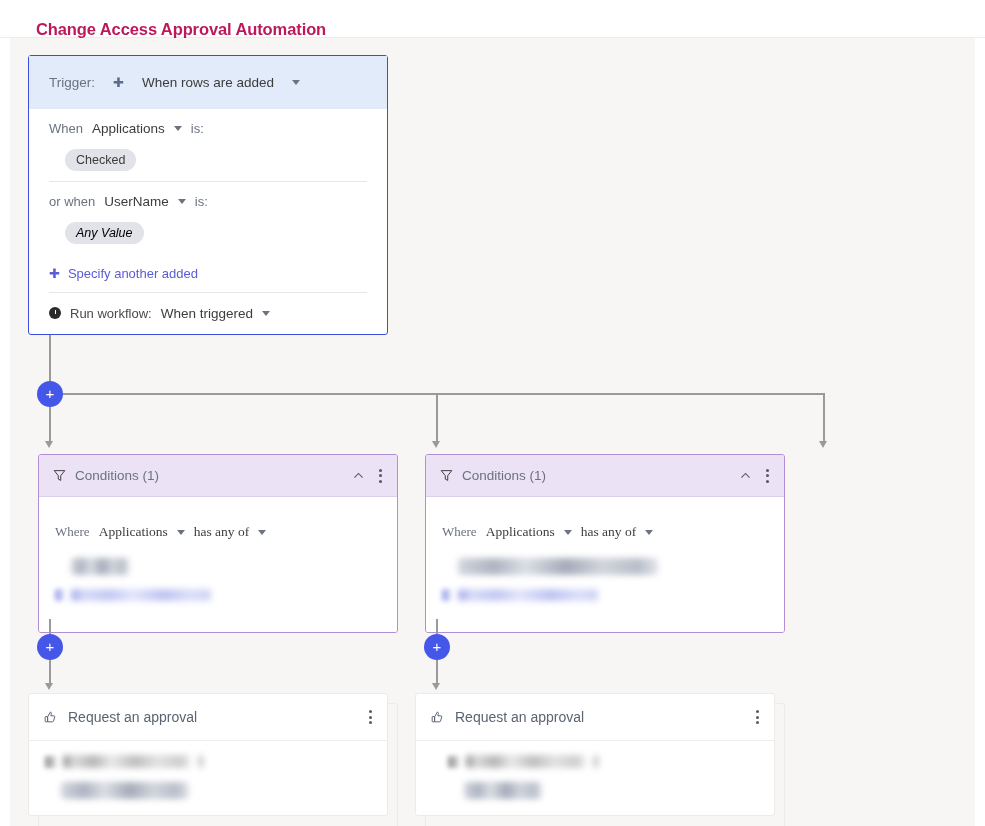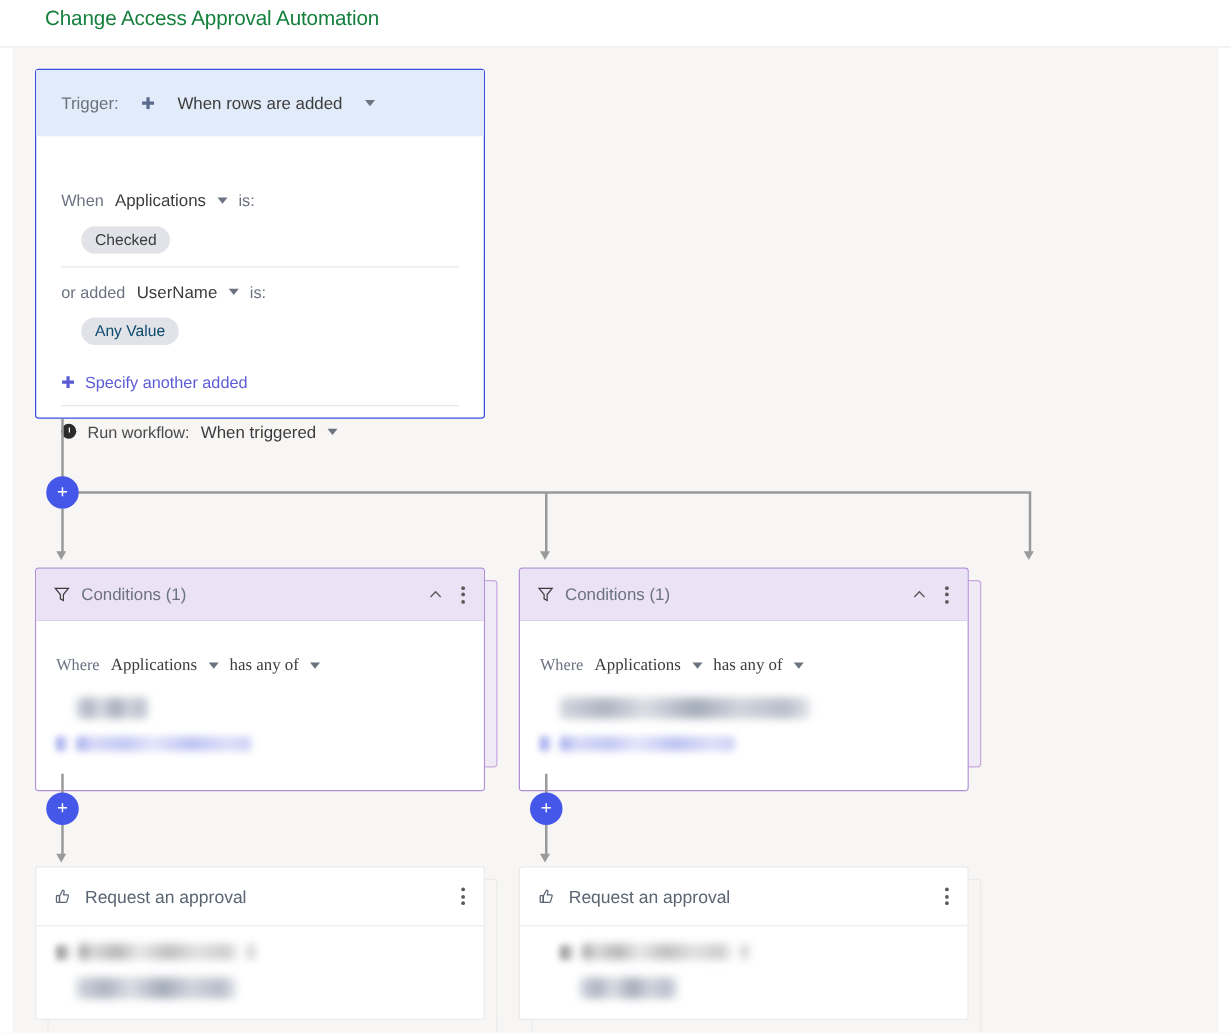--- a/index.html
+++ b/index.html
@@ -12,22 +12,22 @@
   }
 
   
   .app-header {
     position: absolute; left: 0; top: 0;
     width: 985px; height: 38px;
     background: #ffffff;
     border-bottom: 1px solid #ececec;
   }
   .app-title {
-    position: absolute; left: 36px; top: 6px;
-    font-size: 16.5px; font-weight: 400; color: #15803d;
+    position: absolute; left: 36px; top: 20px;
+    font-size: 16.5px; font-weight: 700; color: #be185d;
     letter-spacing: -0.1px;
   }
 
   
   .canvas {
     position: absolute; left: 10px; top: 38px;
     width: 965px; height: 788px;
     background: #f7f6f5;
     overflow: hidden;
   }
@@ -48,32 +48,32 @@
     gap: 18px;
   }
   .trigger-label { font-size: 13.5px; color: #6b7280; }
   .plus-small { color: #5b6b8c; font-size: 13px; line-height: 1; }
   .trigger-value { font-size: 13.5px; color: #3c3c3c; }
   .caret {
     width: 0; height: 0; border-left: 4px solid transparent;
     border-right: 4px solid transparent; border-top: 5px solid #6b7280;
     display: inline-block;
   }
-  .trigger-body { padding: 0 20px; margin-top: 32px; }
+  .trigger-body { padding: 0 20px; }
   .cond-row {
     display: flex; align-items: center; gap: 9px;
     height: 38px; font-size: 13px; color: #6b7280;
   }
   .cond-row .fieldname { color: #3c3c3c; font-size: 13.5px; }
   .chip-row { padding: 2px 0 10px 16px; }
   .chip {
     display: inline-block; background: #e1e3e8; color: #3c3c3c;
     border-radius: 11px; padding: 4px 11px; font-size: 12.5px;
   }
-  .chip.italic { color: #0c4a6e; }
+  .chip.italic { font-style: italic; color: #000000; }
   .divider { height: 1px; background: #e6e6e6; margin: 0; }
   .specify-row {
     display: flex; align-items: center; gap: 8px;
     height: 38px; font-size: 13px; color: #5b5bd6; cursor: pointer;
   }
   .specify-plus { color: #5b5bd6; font-size: 13px; }
   .runrow {
     display: flex; align-items: center; gap: 9px;
     height: 40px; font-size: 13px; color: #4a4a4a;
   }
@@ -98,21 +98,21 @@
   }
   .plus-btn {
     position: absolute; width: 26px; height: 26px; border-radius: 50%;
     background: #4557e8; color: #fff; font-size: 15px; line-height: 26px;
     text-align: center; cursor: pointer; font-weight: 400;
   }
 
   
   .cond-card {
     width: 360px; border: 1.3px solid #b08fd4;
-    border-radius: 3px; background: #ffffff; overflow: hidden;
+    border-radius: 3px; background: #ffffff; overflow: hidden; margin-left: 10px;
   }
   .cond-card-stack {
     position: absolute; width: 360px; height: 150px;
     border: 1.3px solid #c9aade; border-radius: 3px;
     background: #f0e9f6; top: 10px; left: 10px;
   }
   .cond-head {
     height: 42px; background: #ece2f5;
     display: flex; align-items: center; padding: 0 14px;
     border-bottom: 1px solid #ddd0ea;
@@ -209,21 +209,21 @@
         <span class="caret"></span>
         <span>is:</span>
       </div>
       <div class="chip-row">
         <span class="chip">Checked</span>
       </div>
 
       <div class="divider"></div>
 
       <div class="cond-row">
-        <span>or added</span>
+        <span>or when</span>
         <span class="fieldname">UserName</span>
         <span class="caret"></span>
         <span>is:</span>
       </div>
       <div class="chip-row">
         <span class="chip italic">Any Value</span>
       </div>
 
       <div class="specify-row">
         <span class="specify-plus">✚</span>

